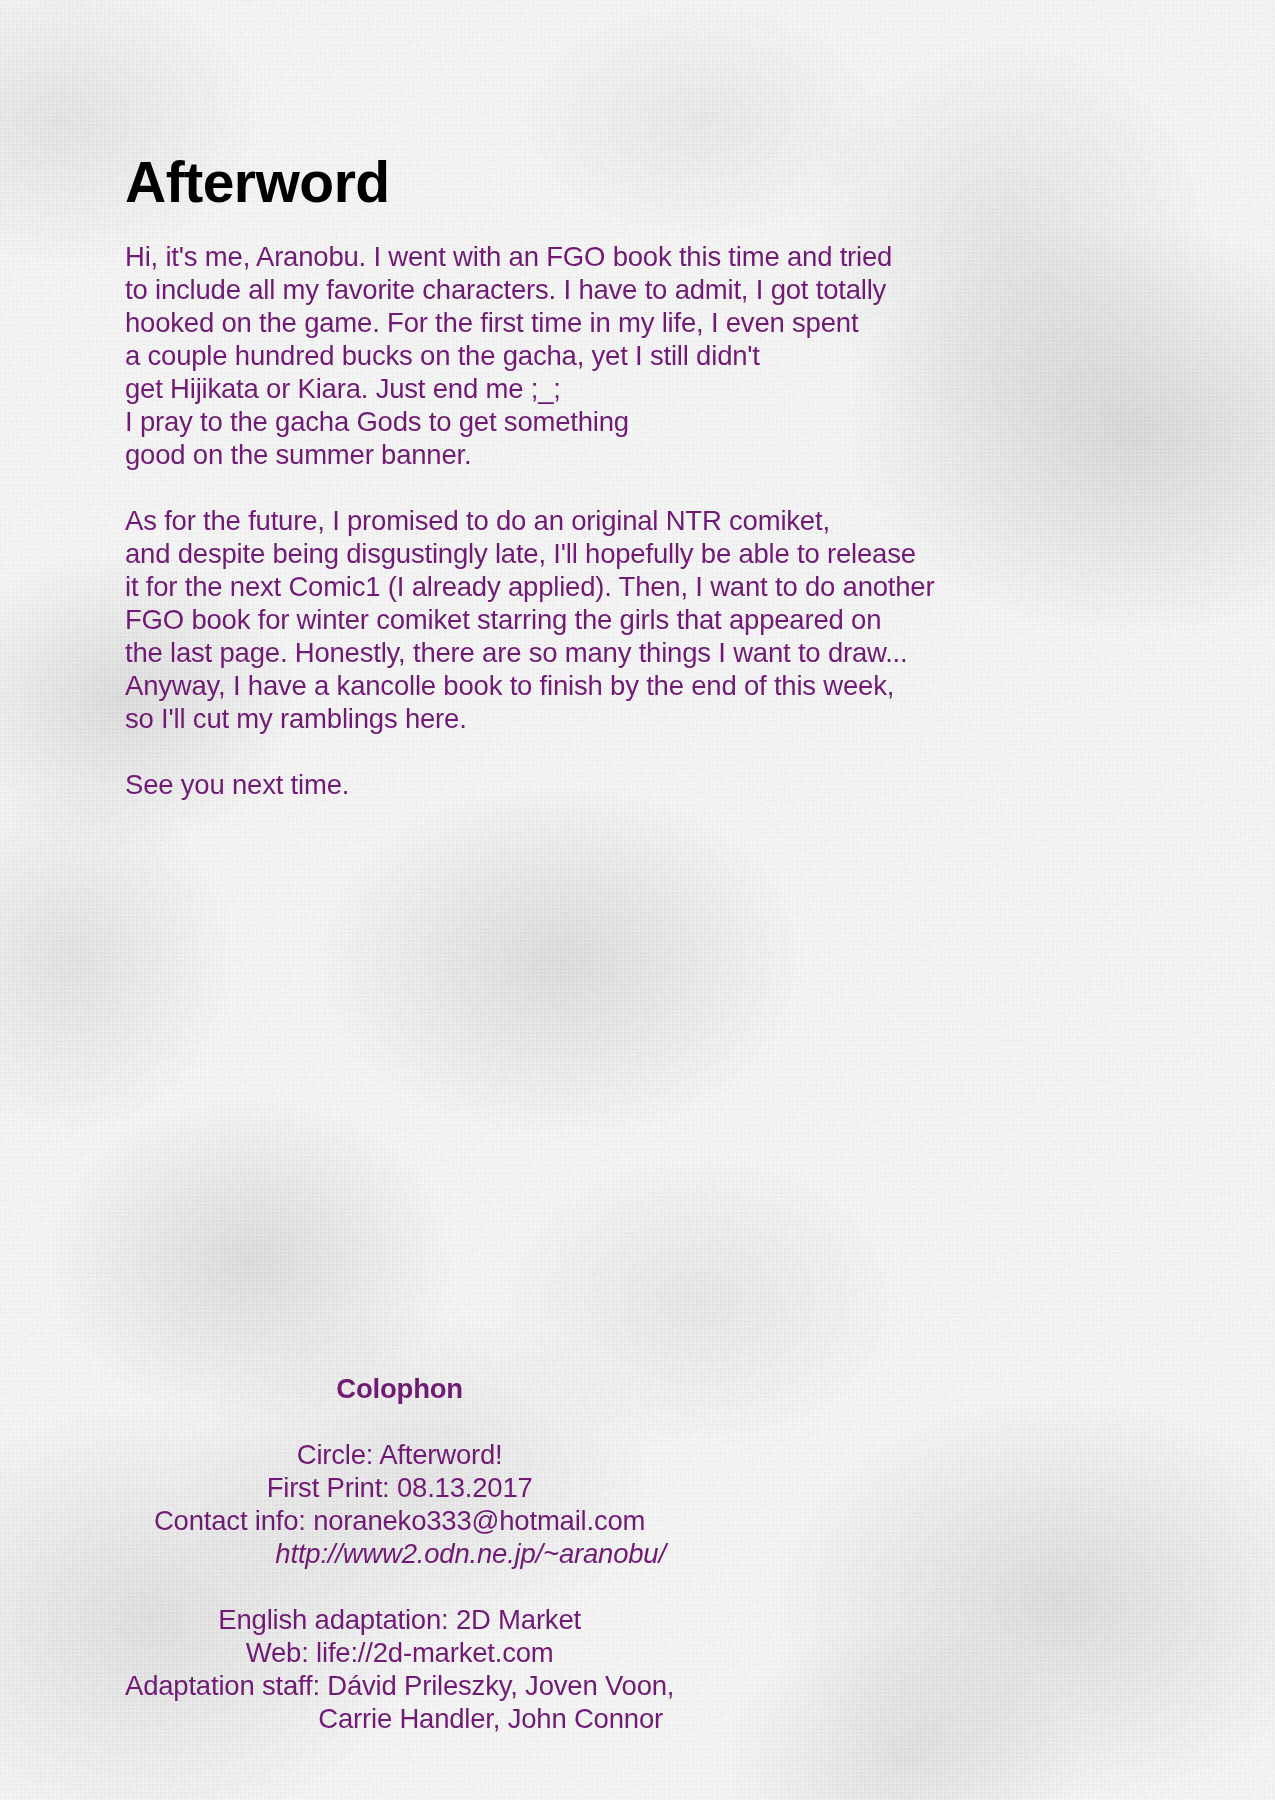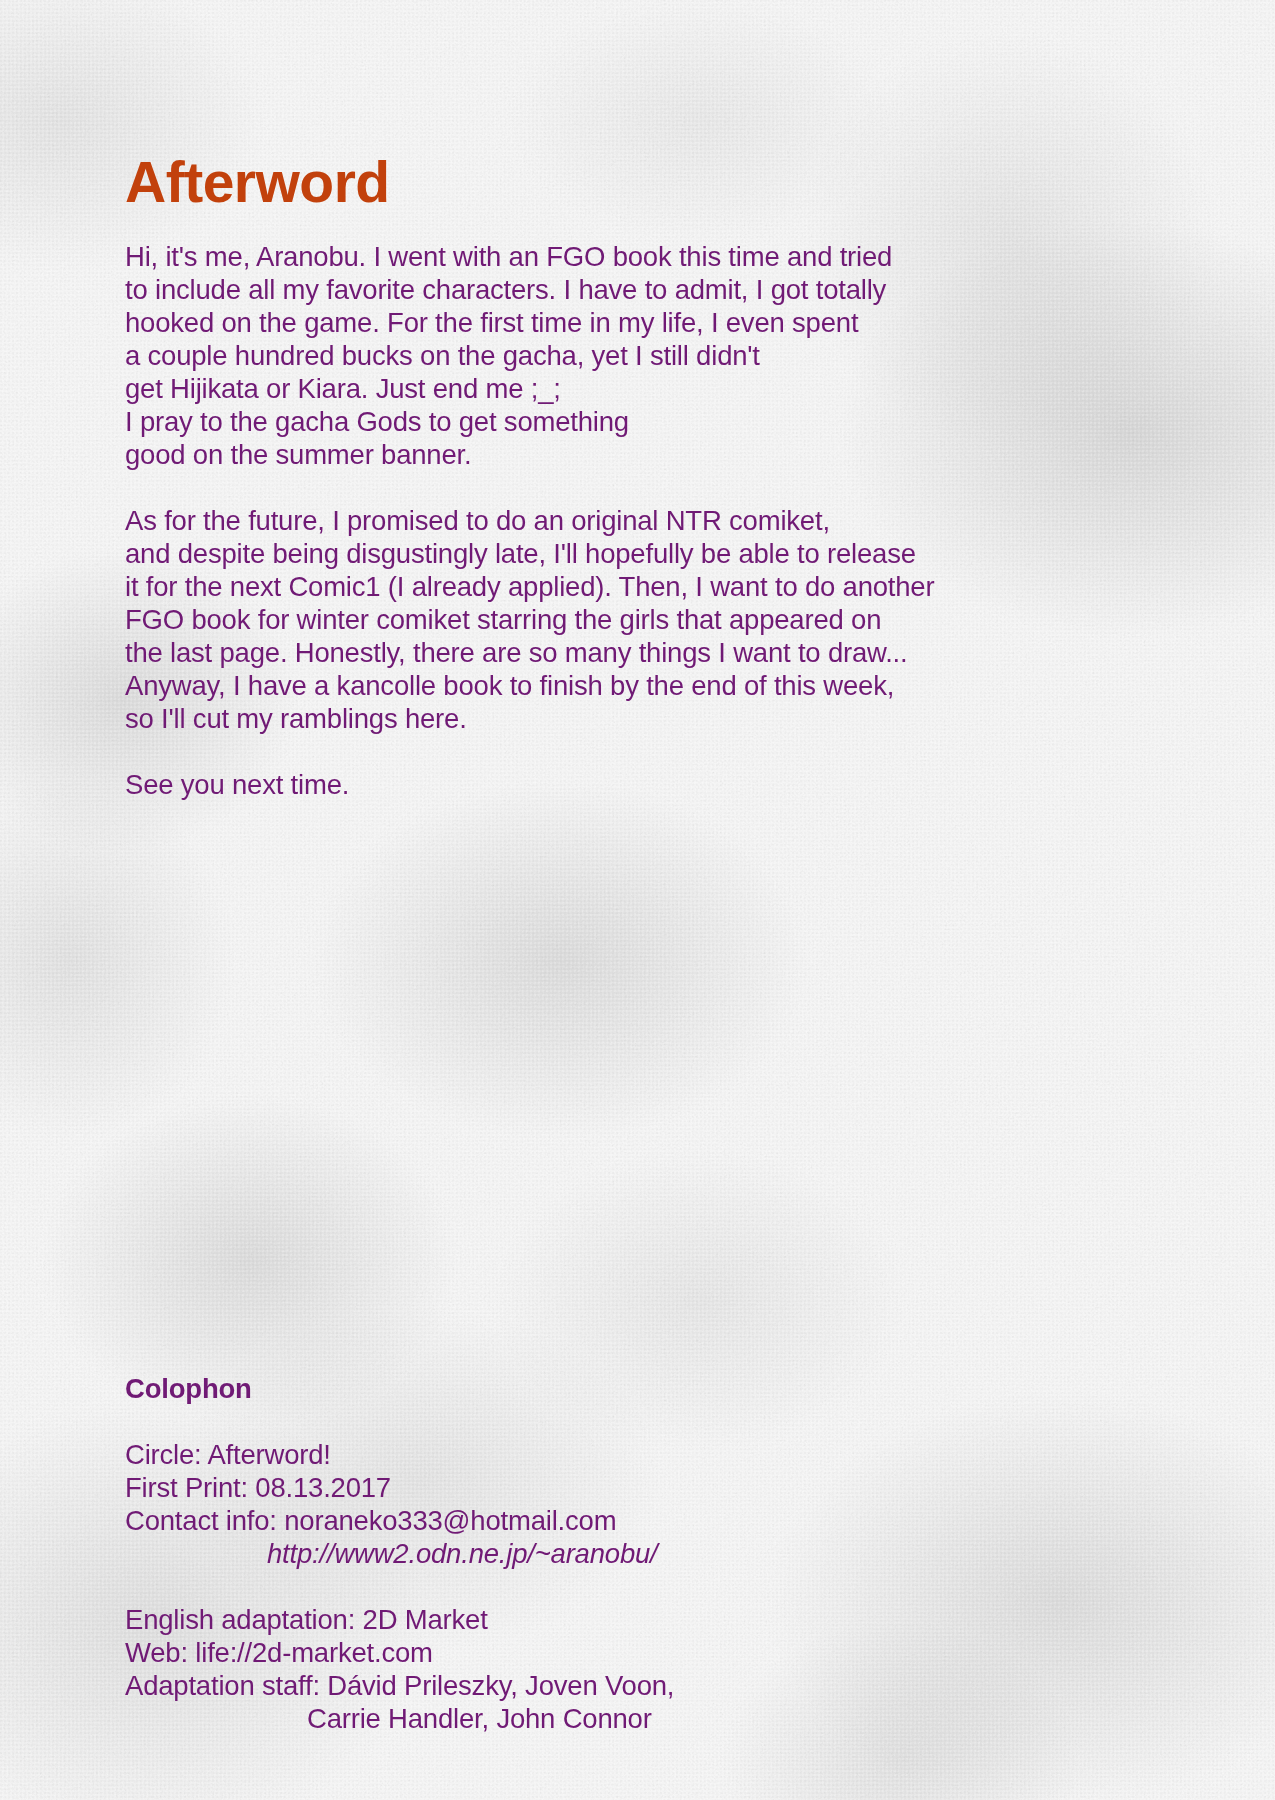--- a/index.html
+++ b/index.html
@@ -53,36 +53,37 @@
     position: absolute;
     left: 125px;
     top: 150px;
   }
   .page-title {
     margin: 0 0 26px 0;
     font-size: 57px;
     line-height: 64px;
     font-weight: 700;
     letter-spacing: -0.5px;
-    color: #c2410c;
+    color: #000000;
   }
   .line {
     font-size: 27.5px;
     line-height: 33px;
     letter-spacing: -0.2px;
     white-space: pre;
     color: #701a75;
   }
   .spacer {
     height: 33px;
   }
   .colophon {
     position: absolute;
     left: 125px;
     top: 1372px;
+    text-align: center;
   }
   .bold { font-weight: 700; }
   .indent-url   { padding-left: 142px; font-style: italic; }
   .indent-staff { padding-left: 182px; }
 </style>
 </head>
 <body>
 
 <div class="page">
 

